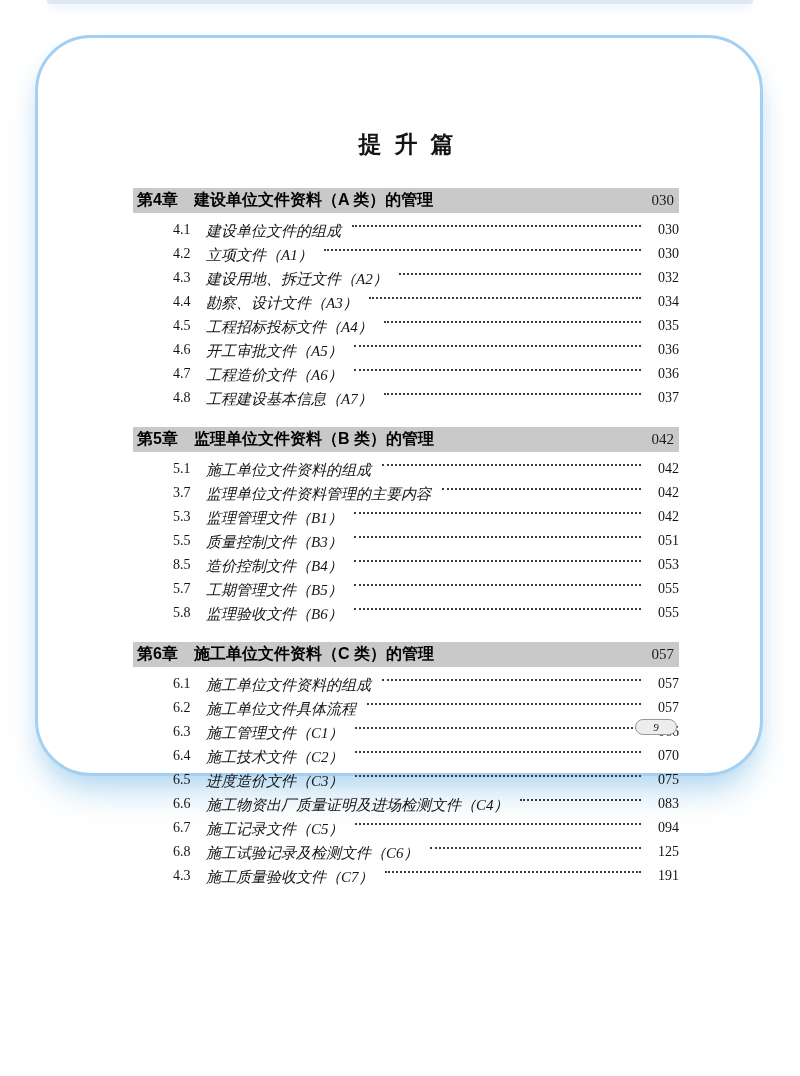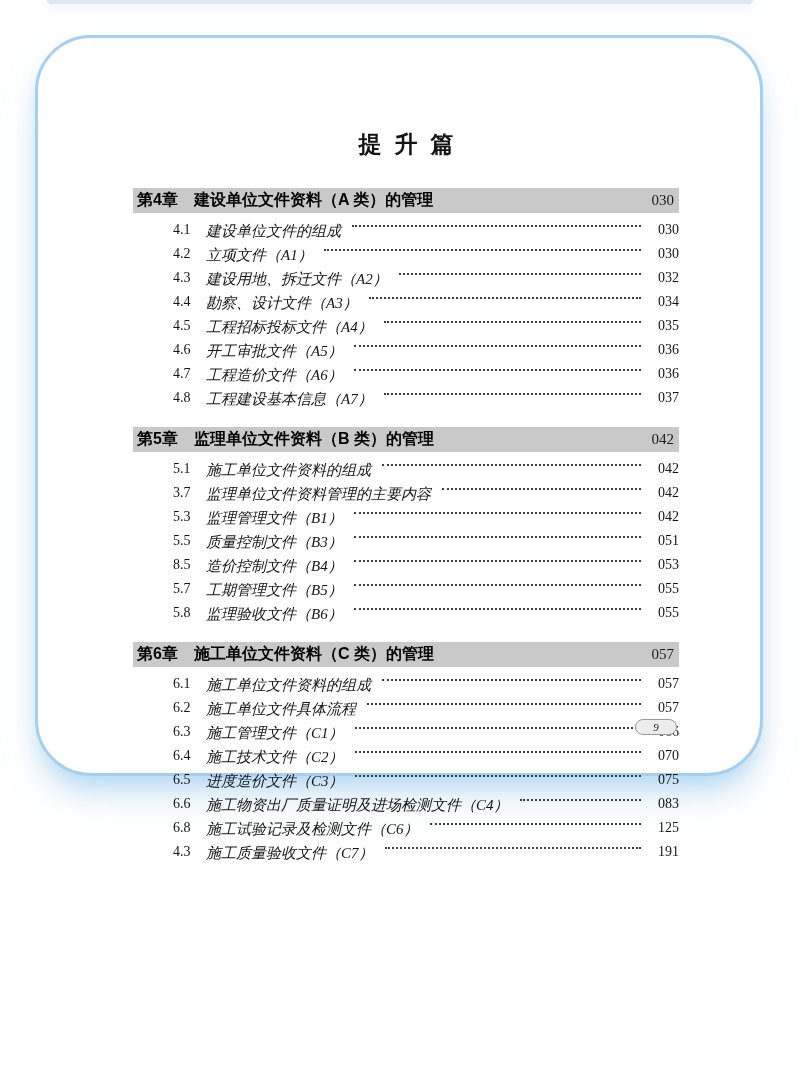--- a/index.html
+++ b/index.html
@@ -284,20 +284,26 @@
     <span class="row-page">075</span>
   </div>
 
   <div class="toc-row">
     <span class="row-num">6.6</span>
     <span class="row-title">施工物资出厂质量证明及进场检测文件（C4）</span>
     <span class="leader"></span>
     <span class="row-page">083</span>
   </div>
 
+  <div class="toc-row">
+    <span class="row-num">6.7</span>
+    <span class="row-title">施工记录文件（C5）</span>
+    <span class="leader"></span>
+    <span class="row-page">094</span>
+  </div>
 
   <div class="toc-row">
     <span class="row-num">6.8</span>
     <span class="row-title">施工试验记录及检测文件（C6）</span>
     <span class="leader"></span>
     <span class="row-page">125</span>
   </div>
 
   <div class="toc-row">
     <span class="row-num">4.3</span>

